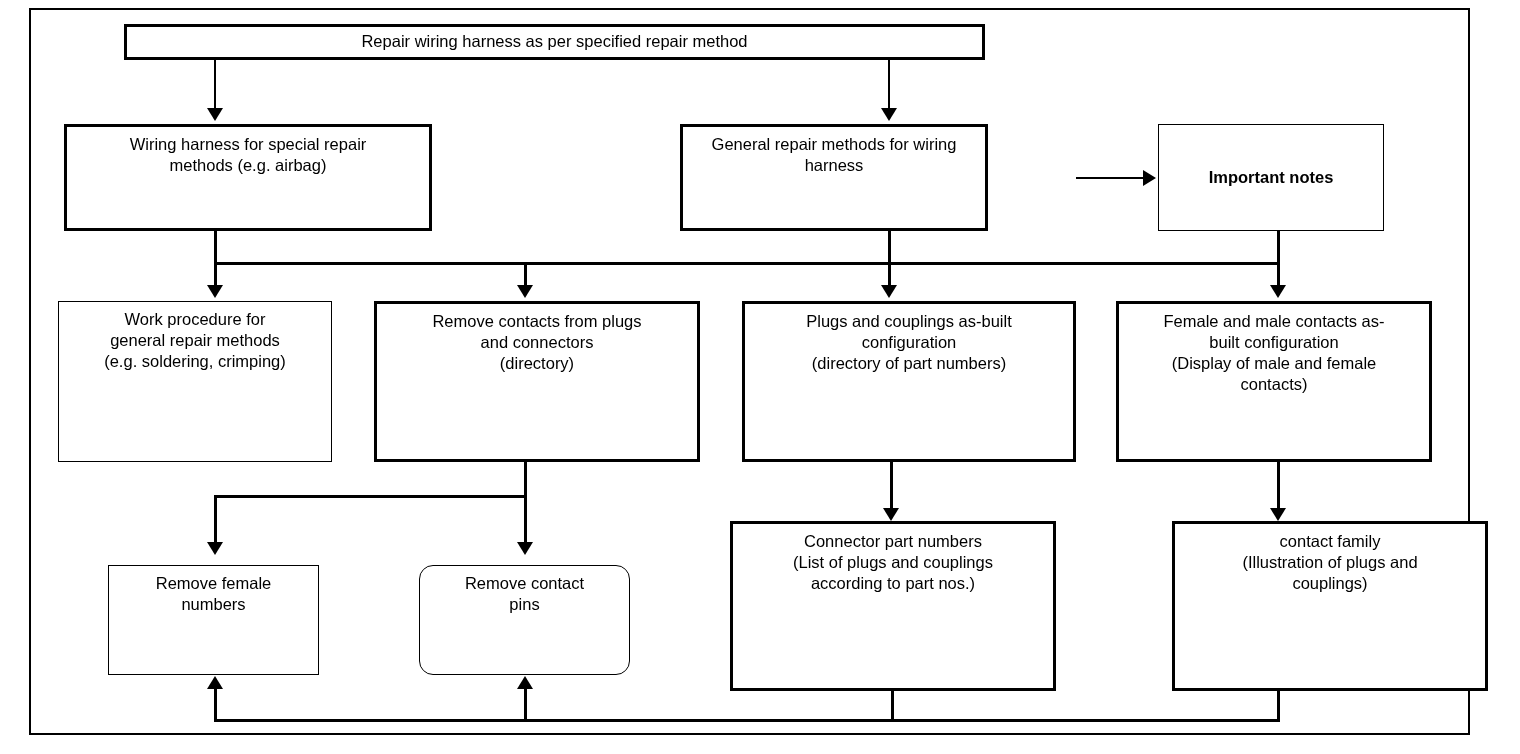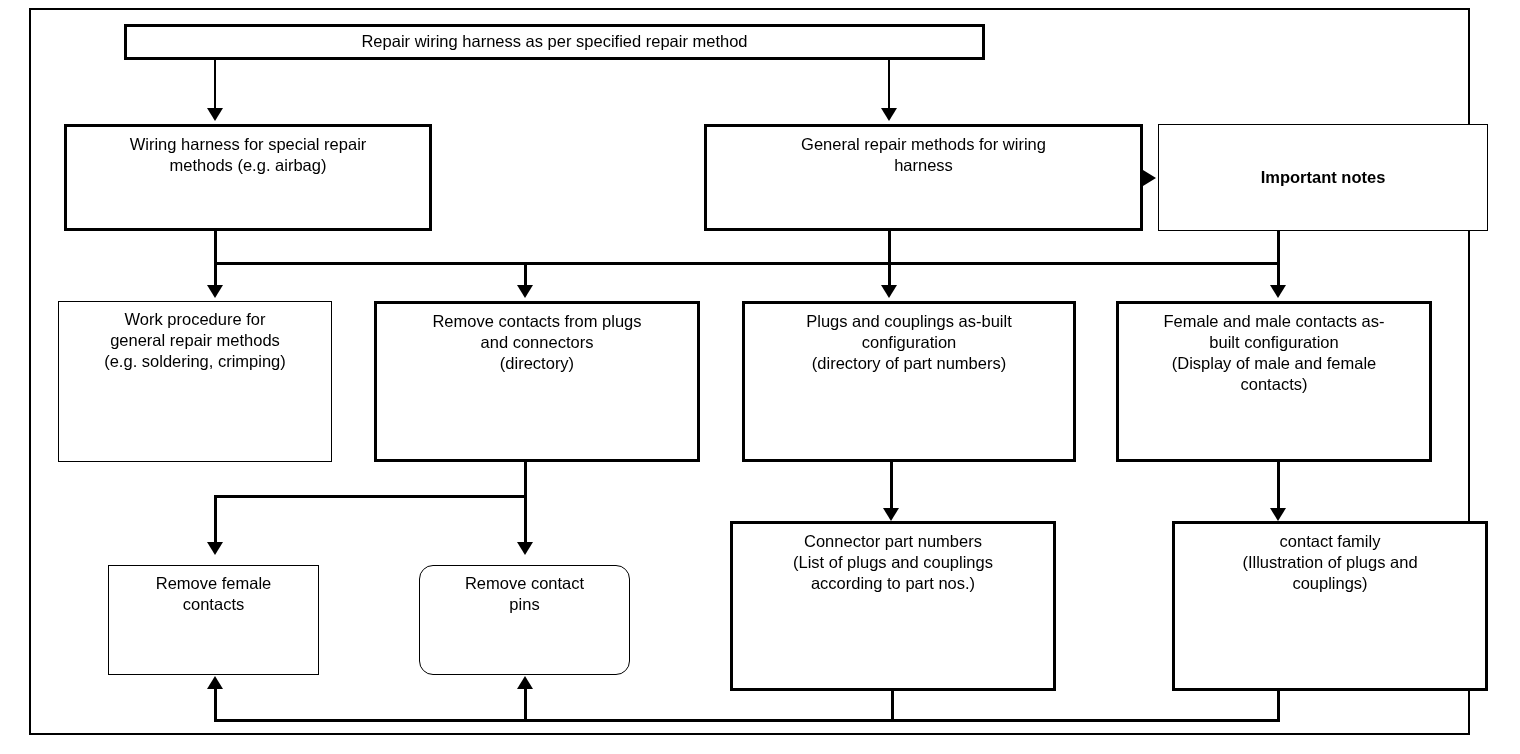--- a/index.html
+++ b/index.html
@@ -40,26 +40,26 @@
   <div class="ah" style="left:207px;top:108px;"></div>
 
   <div class="ln v" style="left:888px;top:60px;width:2px;height:50px;"></div>
   <div class="ah" style="left:881px;top:108px;"></div>
 
   <div class="node thick" style="left:64px;top:124px;width:368px;height:107px;">
     <span class="txt">Wiring harness for special repair
 methods (e.g. airbag)</span>
   </div>
 
-  <div class="node thick" style="left:704px;top:124px;width:439px;height:107px;">
+  <div class="node thick" style="left:680px;top:124px;width:308px;height:107px;">
     <span class="txt">General repair methods for wiring
 harness</span>
   </div>
 
-  <div class="node thin centerv bold" style="left:1158px;top:124px;width:330px;height:107px;">
+  <div class="node thin centerv bold" style="left:1158px;top:124px;width:226px;height:107px;">
     <span class="txt">Important notes</span>
   </div>
 
   <div class="ln h" style="left:1076px;top:177px;width:70px;height:2px;"></div>
   <div class="ar" style="left:1143px;top:170px;"></div>
 
   <div class="ln v" style="left:214px;top:231px;width:3px;height:33px;"></div>
 
   <div class="ln v" style="left:888px;top:231px;width:3px;height:33px;"></div>
 
@@ -114,21 +114,21 @@
   <div class="ah" style="left:517px;top:542px;"></div>
 
   <div class="ln v" style="left:890px;top:462px;width:3px;height:50px;"></div>
   <div class="ah" style="left:883px;top:508px;"></div>
 
   <div class="ln v" style="left:1277px;top:462px;width:3px;height:50px;"></div>
   <div class="ah" style="left:1270px;top:508px;"></div>
 
   <div class="node thin" style="left:108px;top:565px;width:211px;height:110px;">
     <span class="txt">Remove female
-contacts</span>
+numbers</span>
   </div>
 
   <div class="node thin" style="left:419px;top:565px;width:211px;height:110px;border-radius:14px;">
     <span class="txt">Remove contact
 pins</span>
   </div>
 
   <div class="node thick" style="left:730px;top:521px;width:326px;height:170px;">
     <span class="txt">Connector part numbers
 (List of plugs and couplings

